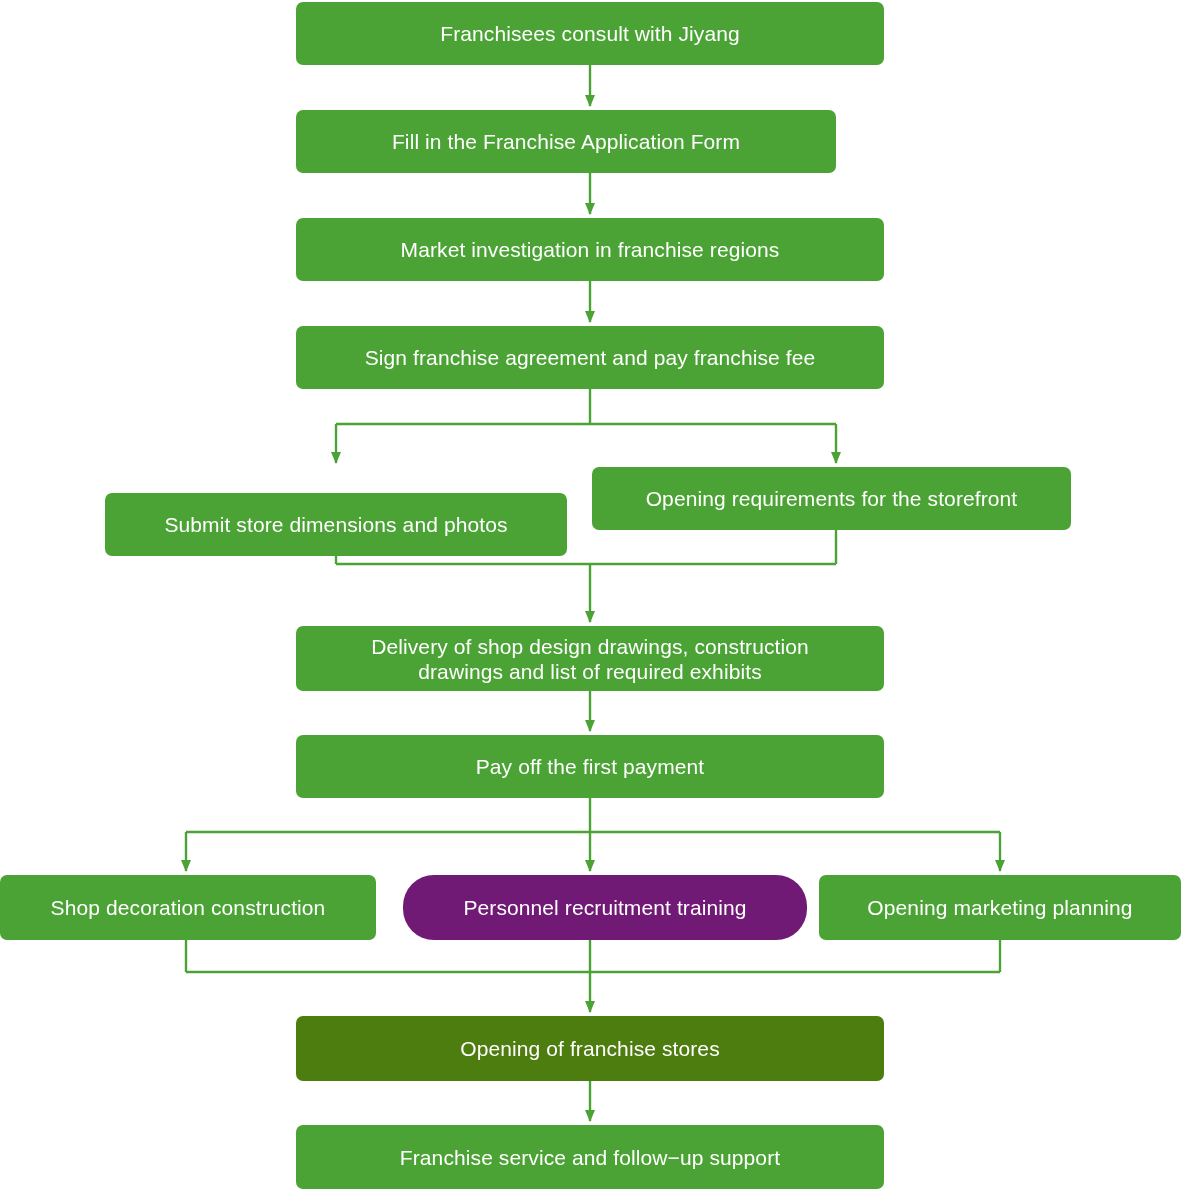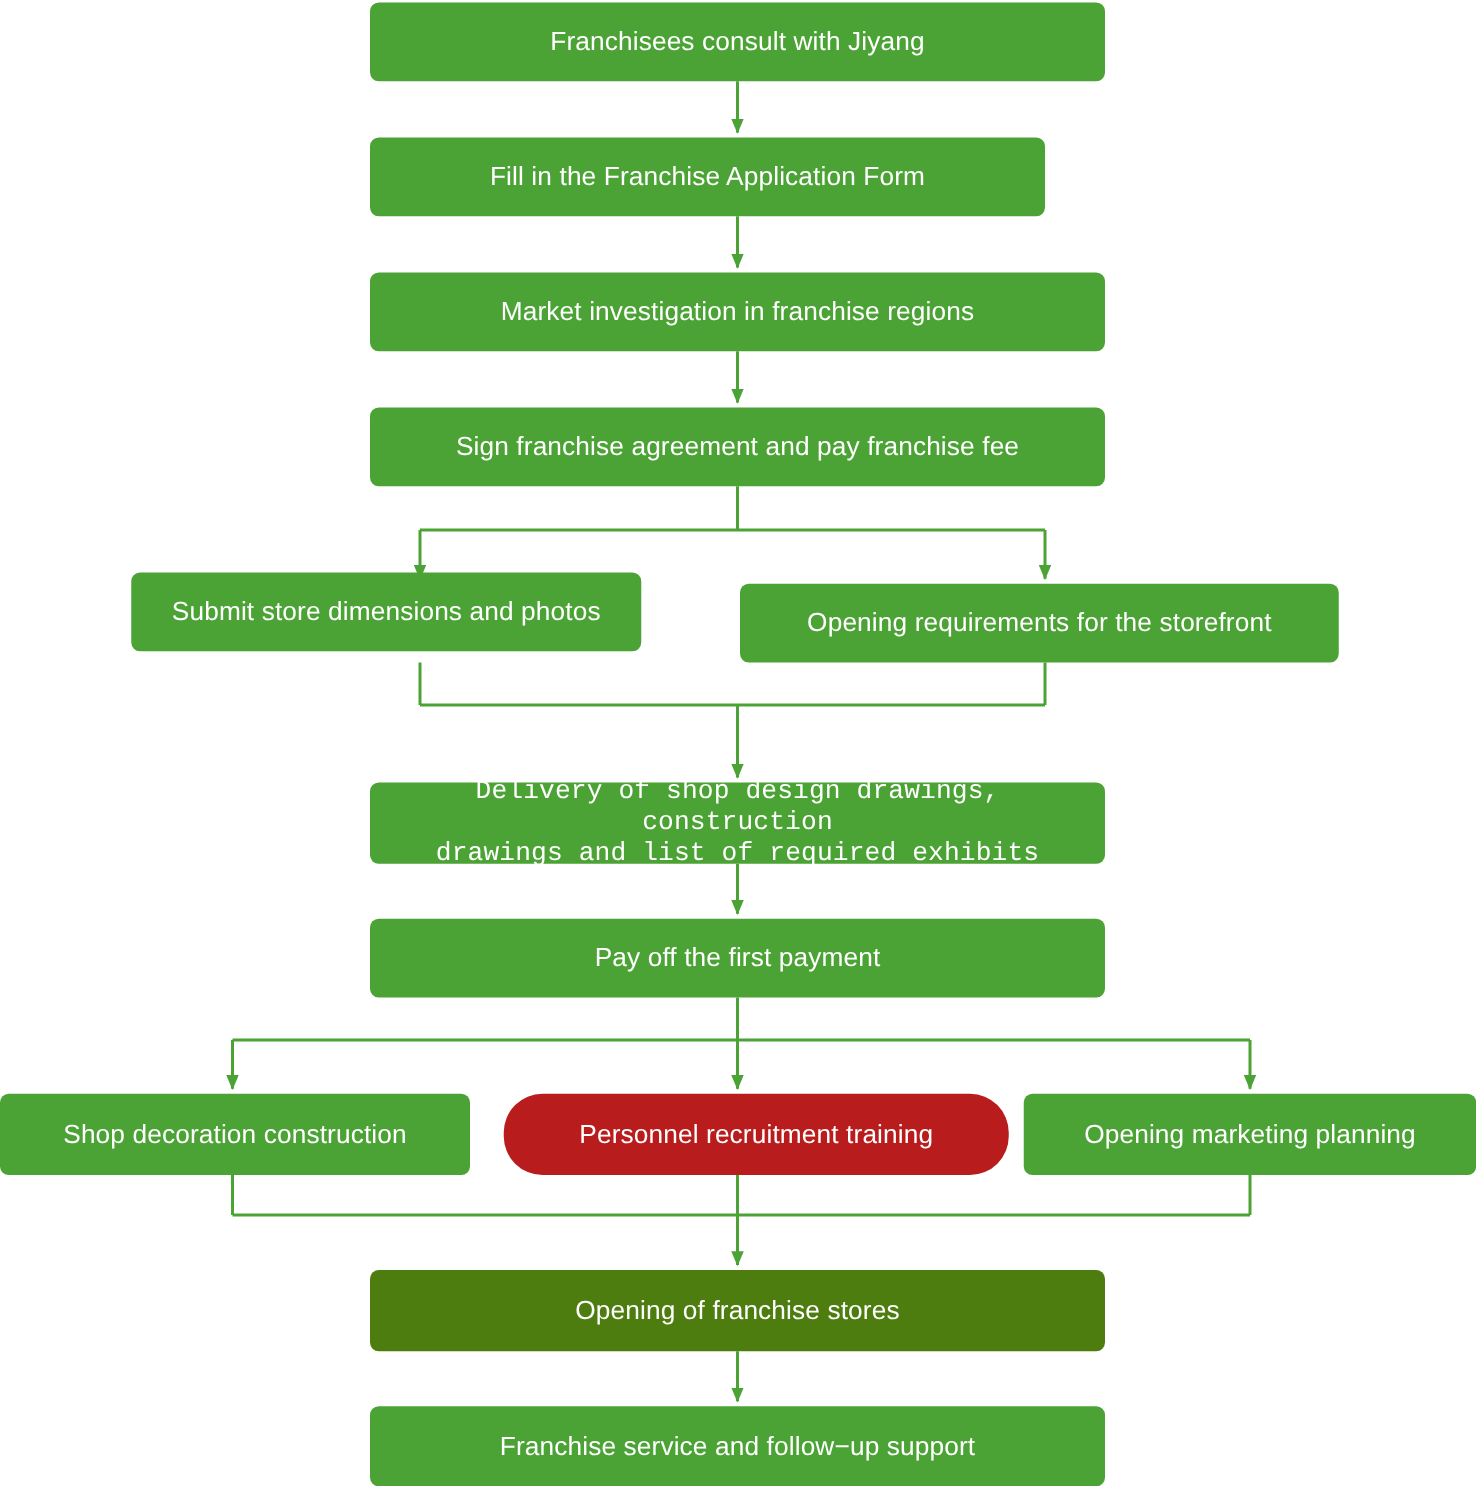--- a/index.html
+++ b/index.html
@@ -86,24 +86,24 @@
       <line x1="590" y1="972" x2="590" y2="1012" marker-end="url(#ah)"></line>
 
       <line x1="590" y1="1081" x2="590" y2="1121" marker-end="url(#ah)"></line>
     </g>
   </svg>
 
   <div class="node" style="left: 296px; top: 2px; width: 588px; height: 63px; background: rgb(76, 163, 53); color: rgb(255, 255, 255);">Franchisees consult with Jiyang</div>
   <div class="node" style="left: 296px; top: 110px; width: 540px; height: 63px; background: rgb(76, 163, 53); color: rgb(255, 255, 255);">Fill in the Franchise Application Form</div>
   <div class="node" style="left: 296px; top: 218px; width: 588px; height: 63px; background: rgb(76, 163, 53); color: rgb(255, 255, 255);">Market investigation in franchise regions</div>
   <div class="node" style="left: 296px; top: 326px; width: 588px; height: 63px; background: rgb(76, 163, 53); color: rgb(255, 255, 255);">Sign franchise agreement and pay franchise fee</div>
-  <div class="node" style="left: 105px; top: 458px; width: 408px; height: 63px; background: rgb(76, 163, 53); color: rgb(255, 255, 255);">Submit store dimensions and photos</div>
+  <div class="node" style="left: 105px; top: 493px; width: 462px; height: 63px; background: rgb(76, 163, 53); color: rgb(255, 255, 255);">Submit store dimensions and photos</div>
   <div class="node" style="left: 592px; top: 467px; width: 479px; height: 63px; background: rgb(76, 163, 53); color: rgb(255, 255, 255);">Opening requirements for the storefront</div>
-  <div class="node" style="left: 296px; top: 626px; width: 588px; height: 65px; background: rgb(76, 163, 53); color: rgb(255, 255, 255); font-family: Liberation Mono, monospace;">Delivery of shop design drawings, construction
+  <div class="node" style="left: 296px; top: 626px; width: 588px; height: 65px; background: rgb(76, 163, 53); color: rgb(255, 255, 255);">Delivery of shop design drawings, construction
 drawings and list of required exhibits</div>
   <div class="node" style="left: 296px; top: 735px; width: 588px; height: 63px; background: rgb(76, 163, 53); color: rgb(255, 255, 255);">Pay off the first payment</div>
   <div class="node" style="left: 0px; top: 875px; width: 376px; height: 65px; background: rgb(76, 163, 53); color: rgb(255, 255, 255);">Shop decoration construction</div>
-  <div class="node" style="left: 403px; top: 875px; width: 404px; height: 65px; background: #b91c1c; color: rgb(255, 255, 255); border-radius: 31px;">Personnel recruitment training</div>
+  <div class="node" style="left: 403px; top: 875px; width: 404px; height: 65px; background: #701a75; color: rgb(255, 255, 255); border-radius: 31px;">Personnel recruitment training</div>
   <div class="node" style="left: 819px; top: 875px; width: 362px; height: 65px; background: rgb(76, 163, 53); color: rgb(255, 255, 255);">Opening marketing planning</div>
   <div class="node" style="left: 296px; top: 1016px; width: 588px; height: 65px; background: #4d7c0f; color: rgb(255, 255, 255);">Opening of franchise stores</div>
   <div class="node" style="left: 296px; top: 1125px; width: 588px; height: 64px; background: rgb(76, 163, 53); color: rgb(255, 255, 255);">Franchise service and follow−up support</div>
 
 </div>
 
 </body></html>

